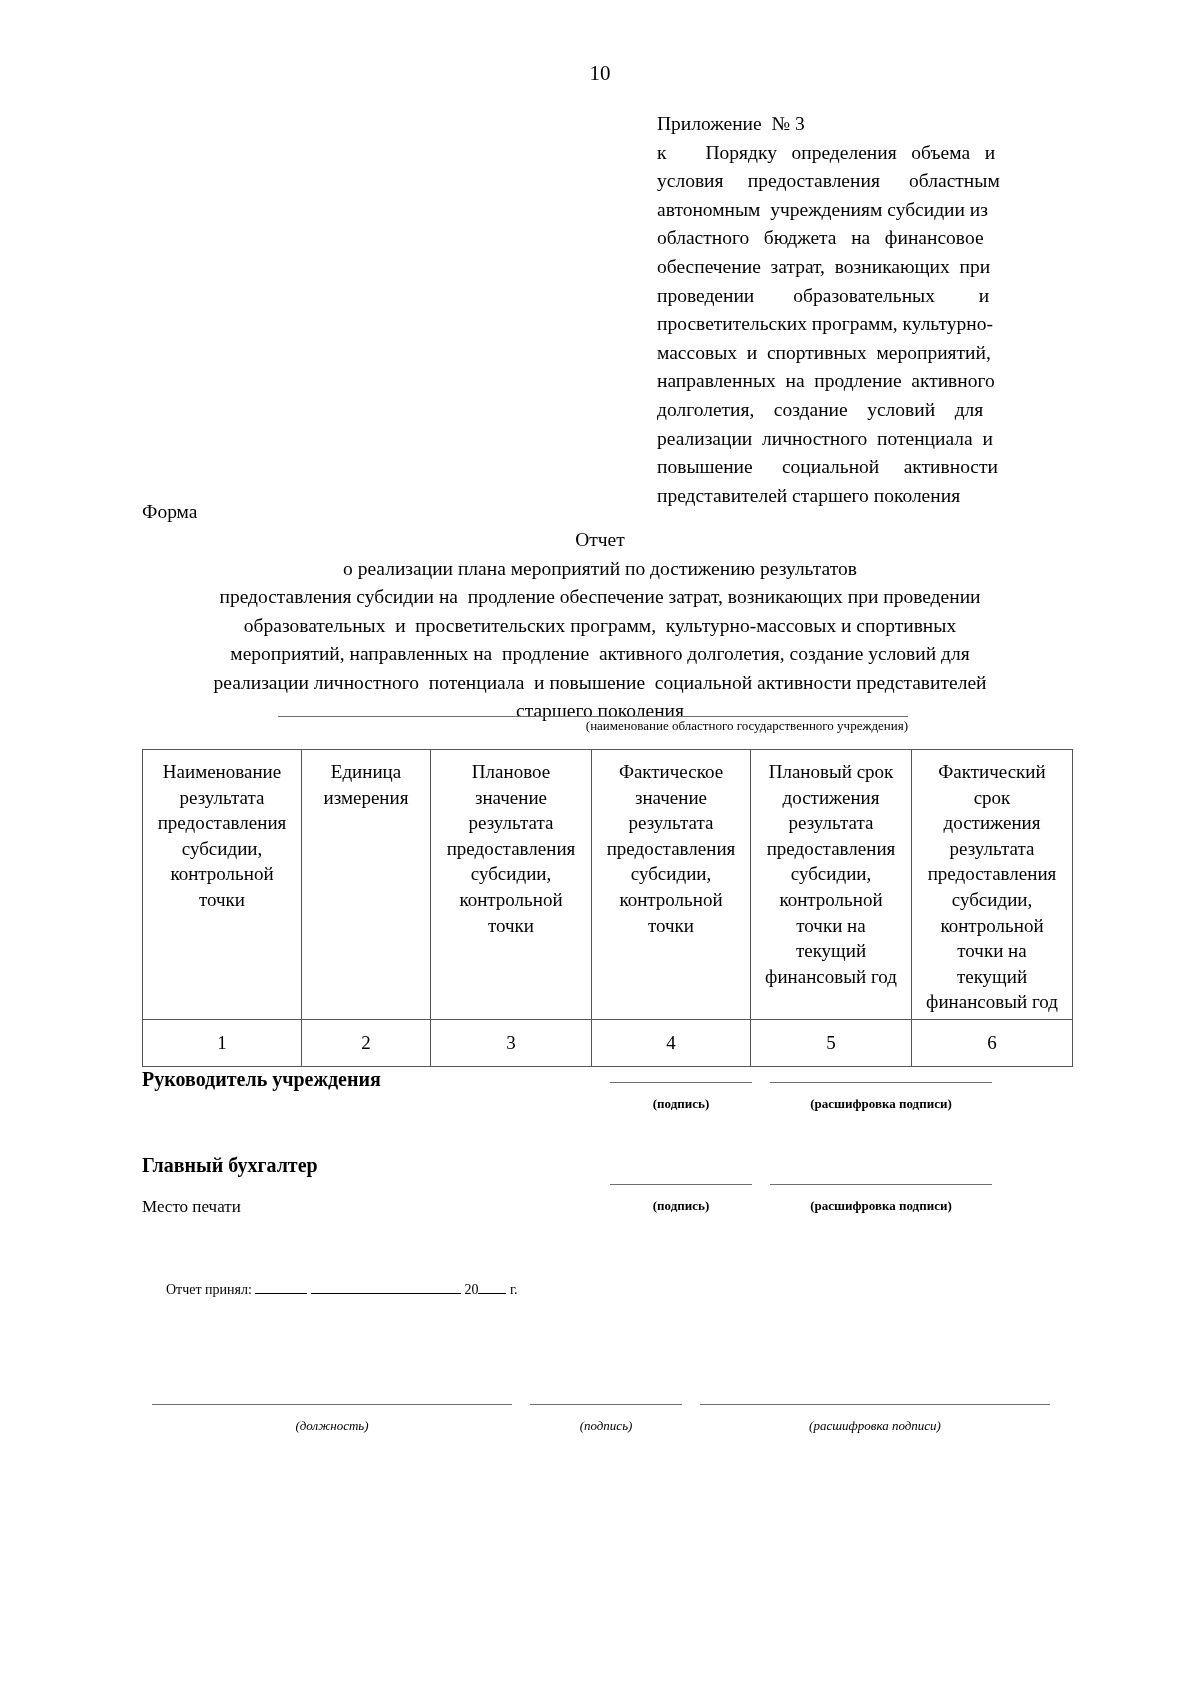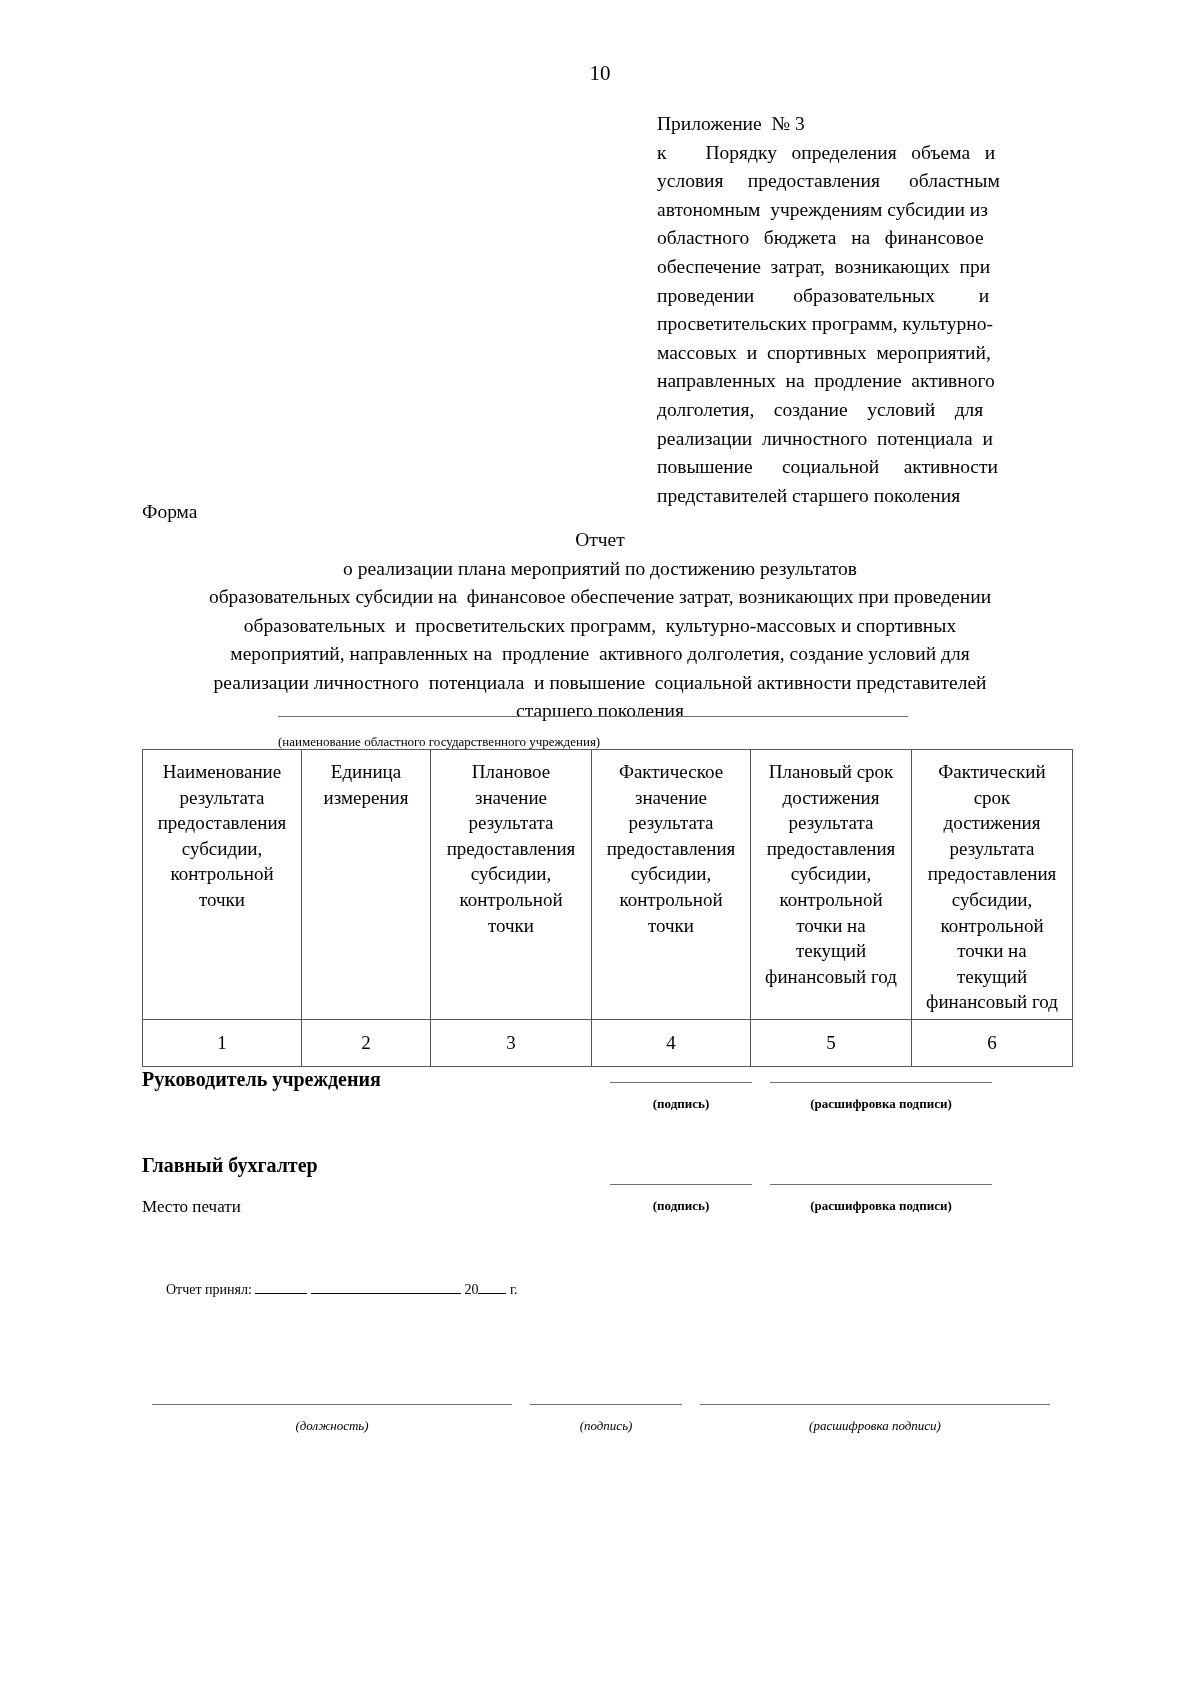--- a/index.html
+++ b/index.html
@@ -75,24 +75,24 @@
     top: 716px;
     left: 278px;
     width: 630px;
   }
   .inst-rule {
     border-bottom: 1.3px solid #6f6f6f;
     height: 0;
     width: 100%;
   }
   .inst-caption {
-    text-align: left;
+    text-align: right;
     font-size: 13px;
     line-height: 18px;
-    margin-top: 16px;
+    margin-top: 0;
   }
 
   
   .main-table {
     position: absolute;
     top: 749px;
     left: 142px;
     width: 916px;
     border-collapse: collapse;
     table-layout: fixed;
@@ -213,21 +213,21 @@
       <div style="white-space:pre">повышение      социальной     активности</div>
       <div style="white-space:pre">представителей старшего поколения</div>
     </div>
   </div>
 
   <div class="forma-label">Форма</div>
 
   <div class="report-title">
     <span class="line">Отчет</span>
     <span class="line">о реализации плана мероприятий по достижению результатов</span>
-    <span class="line">образовательных субсидии на  финансовое обеспечение затрат, возникающих при проведении</span>
+    <span class="line">предоставления субсидии на  продление обеспечение затрат, возникающих при проведении</span>
     <span class="line">образовательных  и  просветительских программ,  культурно-массовых и спортивных</span>
     <span class="line">мероприятий, направленных на  продление  активного долголетия, создание условий для</span>
     <span class="line">реализации личностного  потенциала  и повышение  социальной активности представителей</span>
     <span class="line">старшего поколения</span>
   </div>
 
   <div class="inst-line-wrap">
     <div class="inst-rule"></div>
     <div class="inst-caption">(наименование областного государственного учреждения)</div>
   </div>

